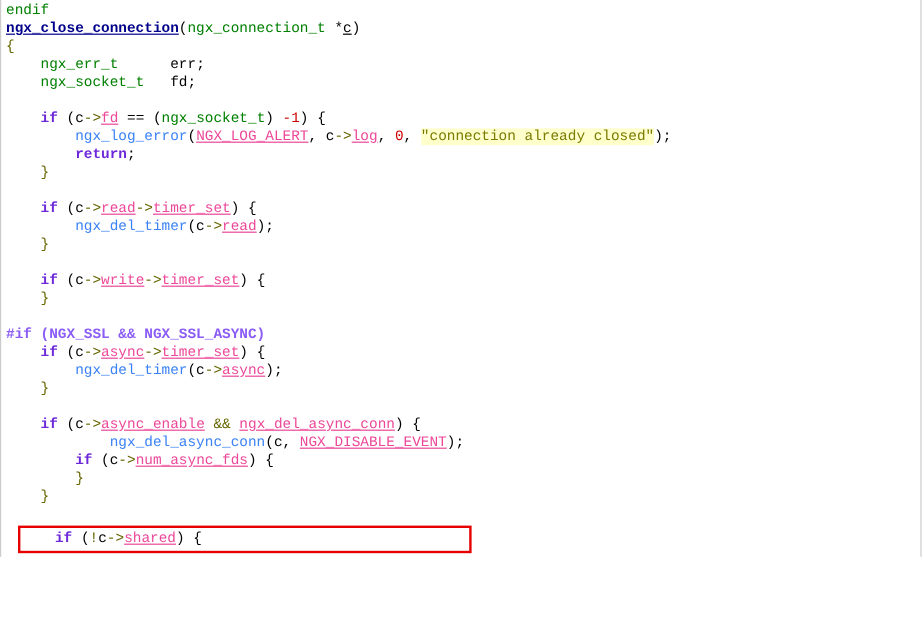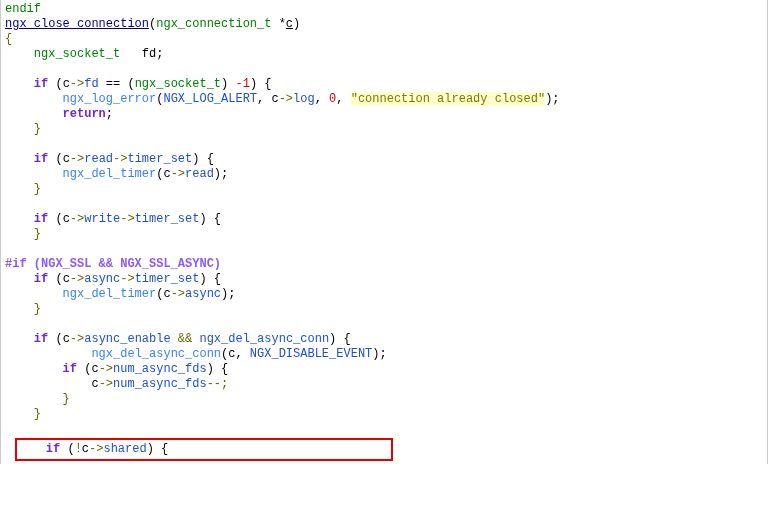--- a/index.html
+++ b/index.html
@@ -16,25 +16,25 @@
     box-sizing: border-box;
   }
   .code-area {
     padding: 2px 4px;
   }
   .line {
     white-space: pre;
   }
   .kw { color: #6d28d9; font-weight: bold; }
   .type { color: #008000; }
-  .funcdef { color: #00008b; font-weight: normal; text-decoration: underline; margin-top: 22px; }
+  .funcdef { color: #00008b; font-weight: bold; text-decoration: underline; margin-top: 22px; }
   .paren { color: #000000; }
   .underline { text-decoration: underline; }
   .op { color: #666600; }
-  .field { color: #1d4ed8; }
+  .field { color: #ec4899; text-decoration: underline; }
   .num { color: #cc0000; }
   .call { color: #3b82f6; }
   .str { color: #7b7b00; background: #ffffcc; }
   .preproc { color: #8b5cf6; font-weight: bold; }
   .brace { color: #666600; }
   .highlight-box {
     border: 2px solid #e60000;
     margin: 1px 0 1px 10px;
     width: 374px;
     padding: 2px 0;
@@ -44,20 +44,21 @@
 <body>
 
 <div class="code-area">
 
 <div class="line"><span class="type">endif</span></div>
 
 <div class="line"><span class="funcdef">ngx_close_connection</span><span class="paren">(</span><span class="type">ngx_connection_t</span><span> *</span><span class="underline">c</span><span class="paren">)</span></div>
 
 <div class="line"><span class="brace">{</span></div>
 
+<div class="line"><span>    </span><span class="type">ngx_err_t</span><span>      </span><span>err;</span></div>
 <div class="line"><span>    </span><span class="type">ngx_socket_t</span><span>   </span><span>fd;</span></div>
 
 <div class="line"> </div>
 
 <div class="line"><span>    </span><span class="kw">if</span><span> (</span><span>c</span><span class="op">-&gt;</span><span class="field">fd</span><span> == (</span><span class="type">ngx_socket_t</span><span>) </span><span class="num">-1</span><span>) {</span></div>
 
 <div class="line"><span>        </span><span class="call">ngx_log_error</span><span>(</span><span class="field">NGX_LOG_ALERT</span><span>, </span><span>c</span><span class="op">-&gt;</span><span class="field">log</span><span>, </span><span class="num">0</span><span>, </span><span class="str">"connection already closed"</span><span>);</span></div>
 
 <div class="line"><span>        </span><span class="kw">return</span><span>;</span></div>
 <div class="line"><span>    </span><span class="brace">}</span></div>
@@ -79,21 +80,20 @@
 
 <div class="line"><span>    </span><span class="kw">if</span><span> (</span><span>c</span><span class="op">-&gt;</span><span class="field">async</span><span class="op">-&gt;</span><span class="field">timer_set</span><span>) {</span></div>
 <div class="line"><span>        </span><span class="call">ngx_del_timer</span><span>(c</span><span class="op">-&gt;</span><span class="field">async</span><span>);</span></div>
 <div class="line"><span>    </span><span class="brace">}</span></div>
 
 <div class="line"> </div>
 
 <div class="line"><span>    </span><span class="kw">if</span><span> (</span><span>c</span><span class="op">-&gt;</span><span class="field">async_enable</span><span class="op"> &amp;&amp; </span><span class="field">ngx_del_async_conn</span><span>) {</span></div>
 <div class="line"><span>            </span><span class="call">ngx_del_async_conn</span><span>(c, </span><span class="field">NGX_DISABLE_EVENT</span><span>);</span></div>
 <div class="line"><span>        </span><span class="kw">if</span><span> (</span><span>c</span><span class="op">-&gt;</span><span class="field">num_async_fds</span><span>) {</span></div>
-<div class="line"><span>            </span><span>c</span><span class="op">-&gt;</span><span class="field">num_async_fds</span><span class="op">--;</span></div>
 <div class="line"><span>        </span><span class="brace">}</span></div>
 <div class="line"><span>    </span><span class="brace">}</span></div>
 
 
 <div class="line"> </div>
 
 <div class="highlight-box">
 <div class="line"><span>    </span><span class="kw">if</span><span> (</span><span class="op">!</span><span>c</span><span class="op">-&gt;</span><span class="field">shared</span><span>) {</span></div>
 
 </div>

